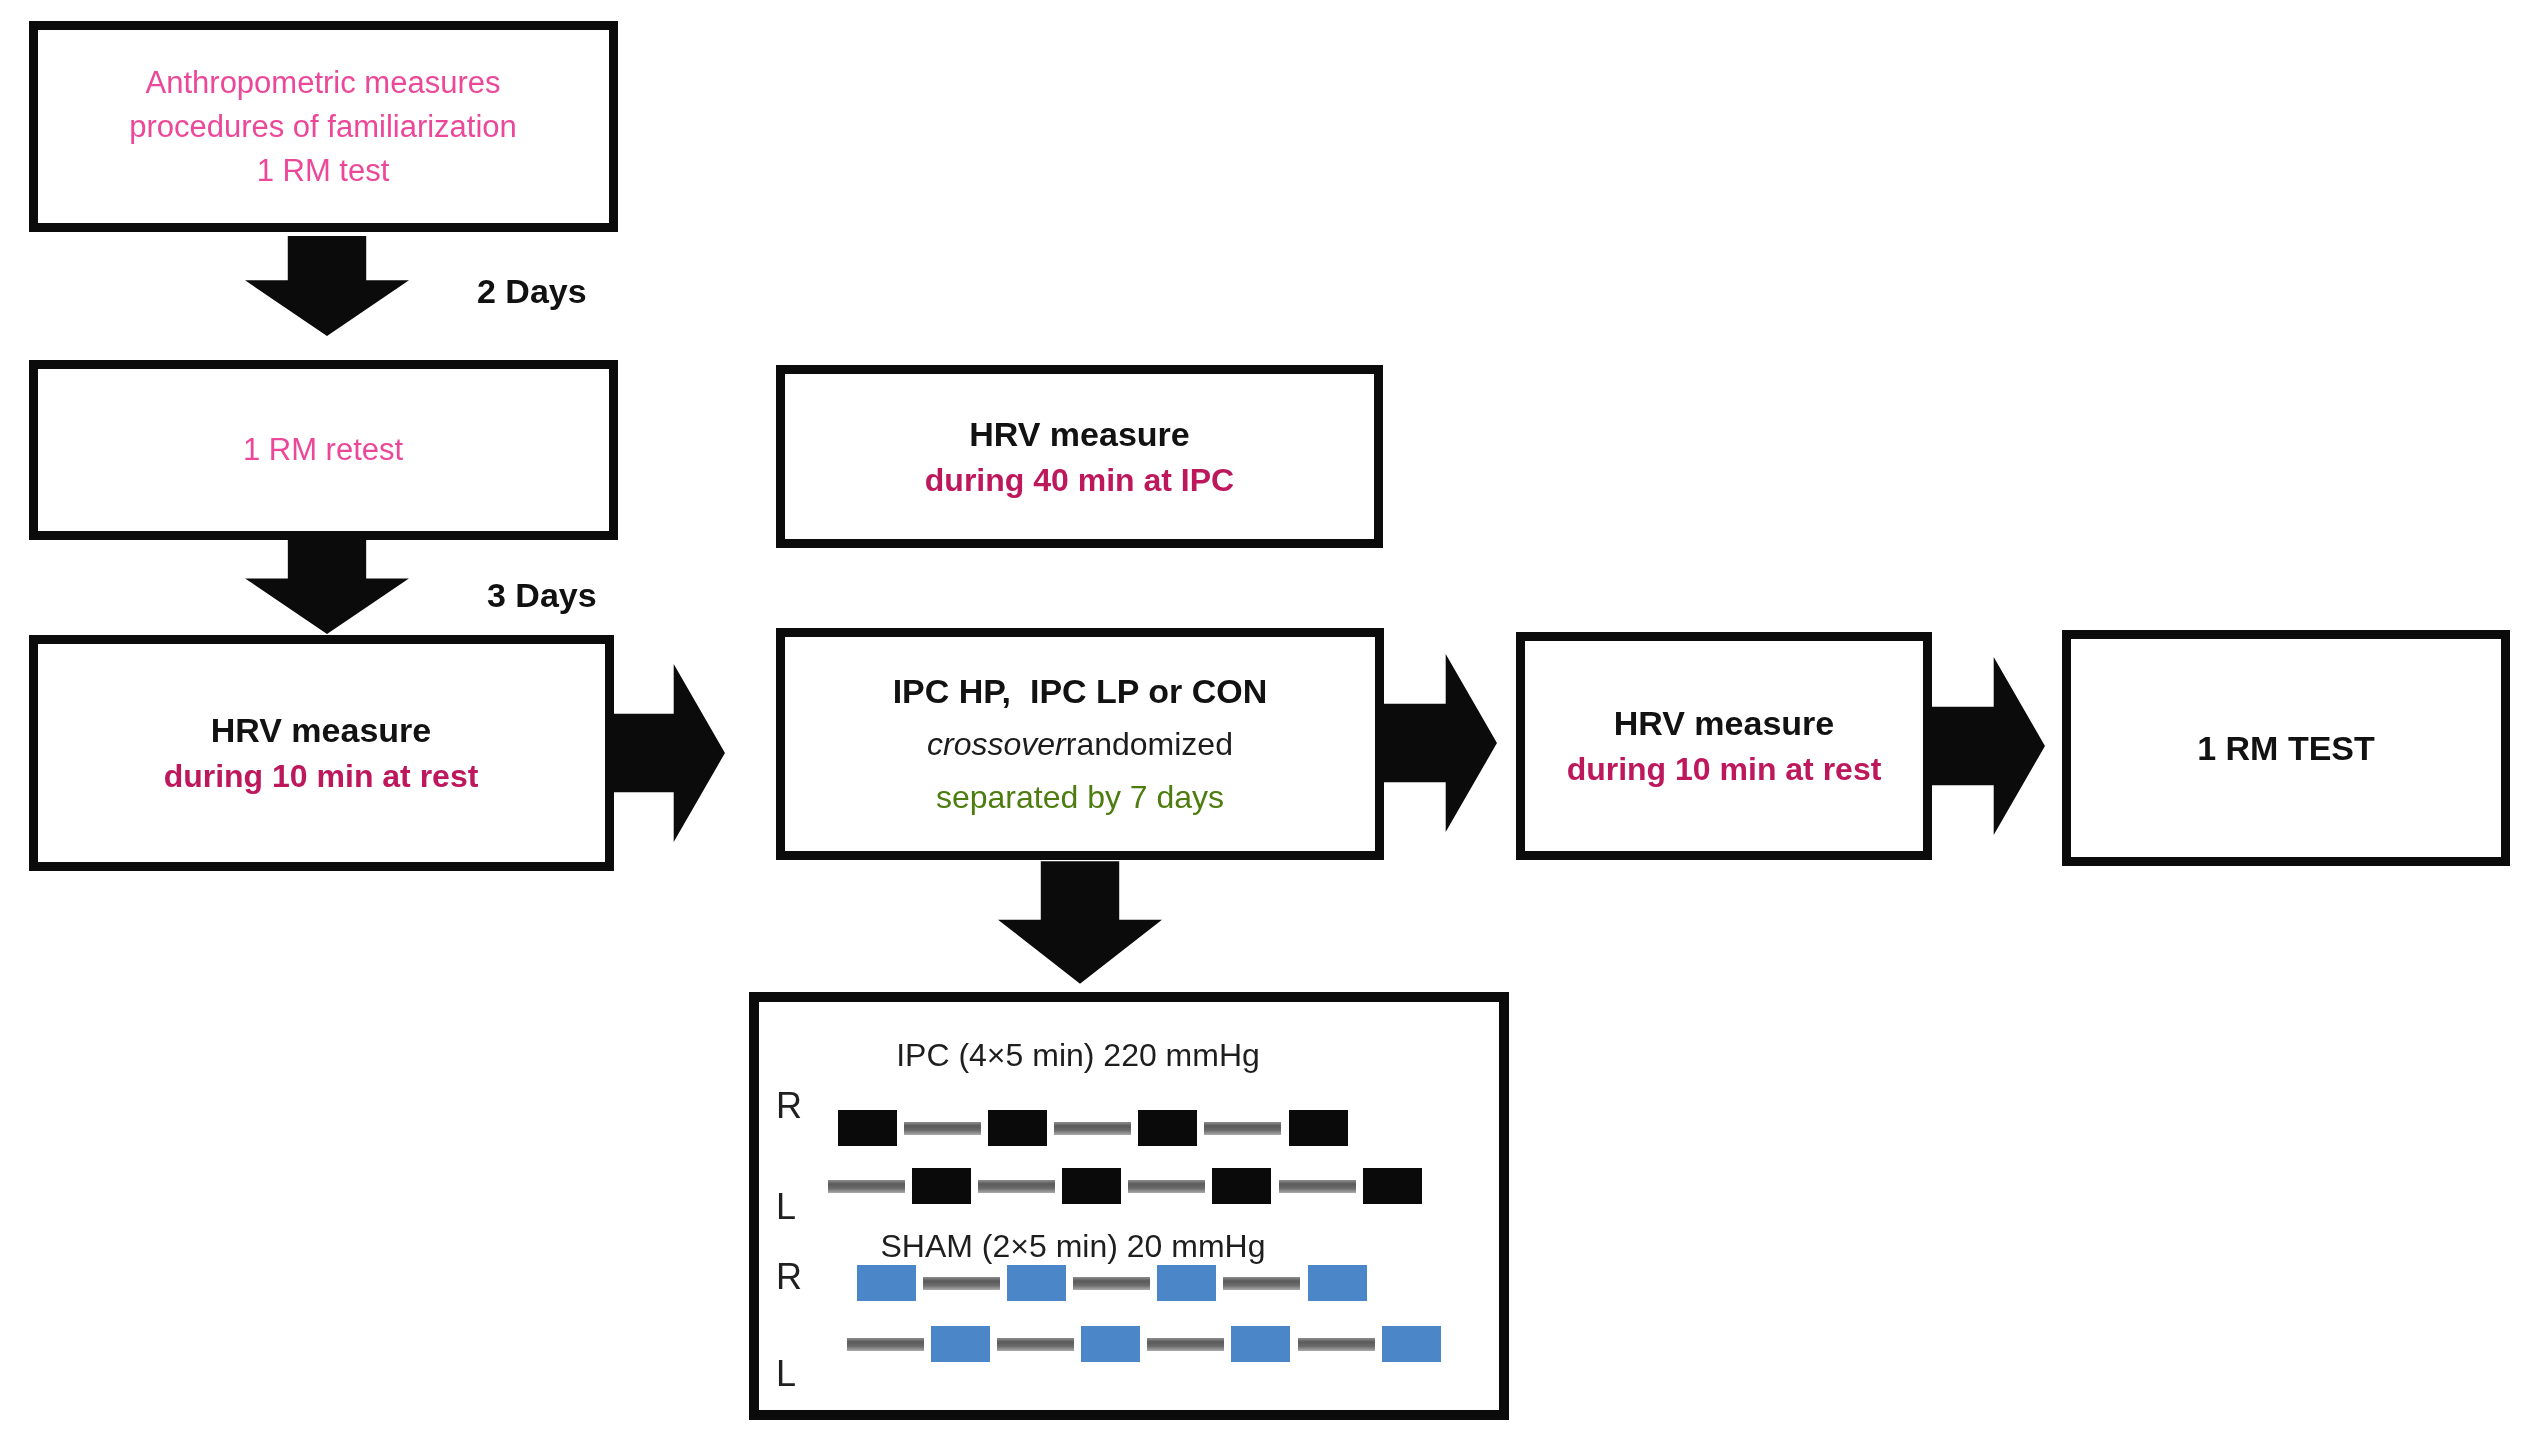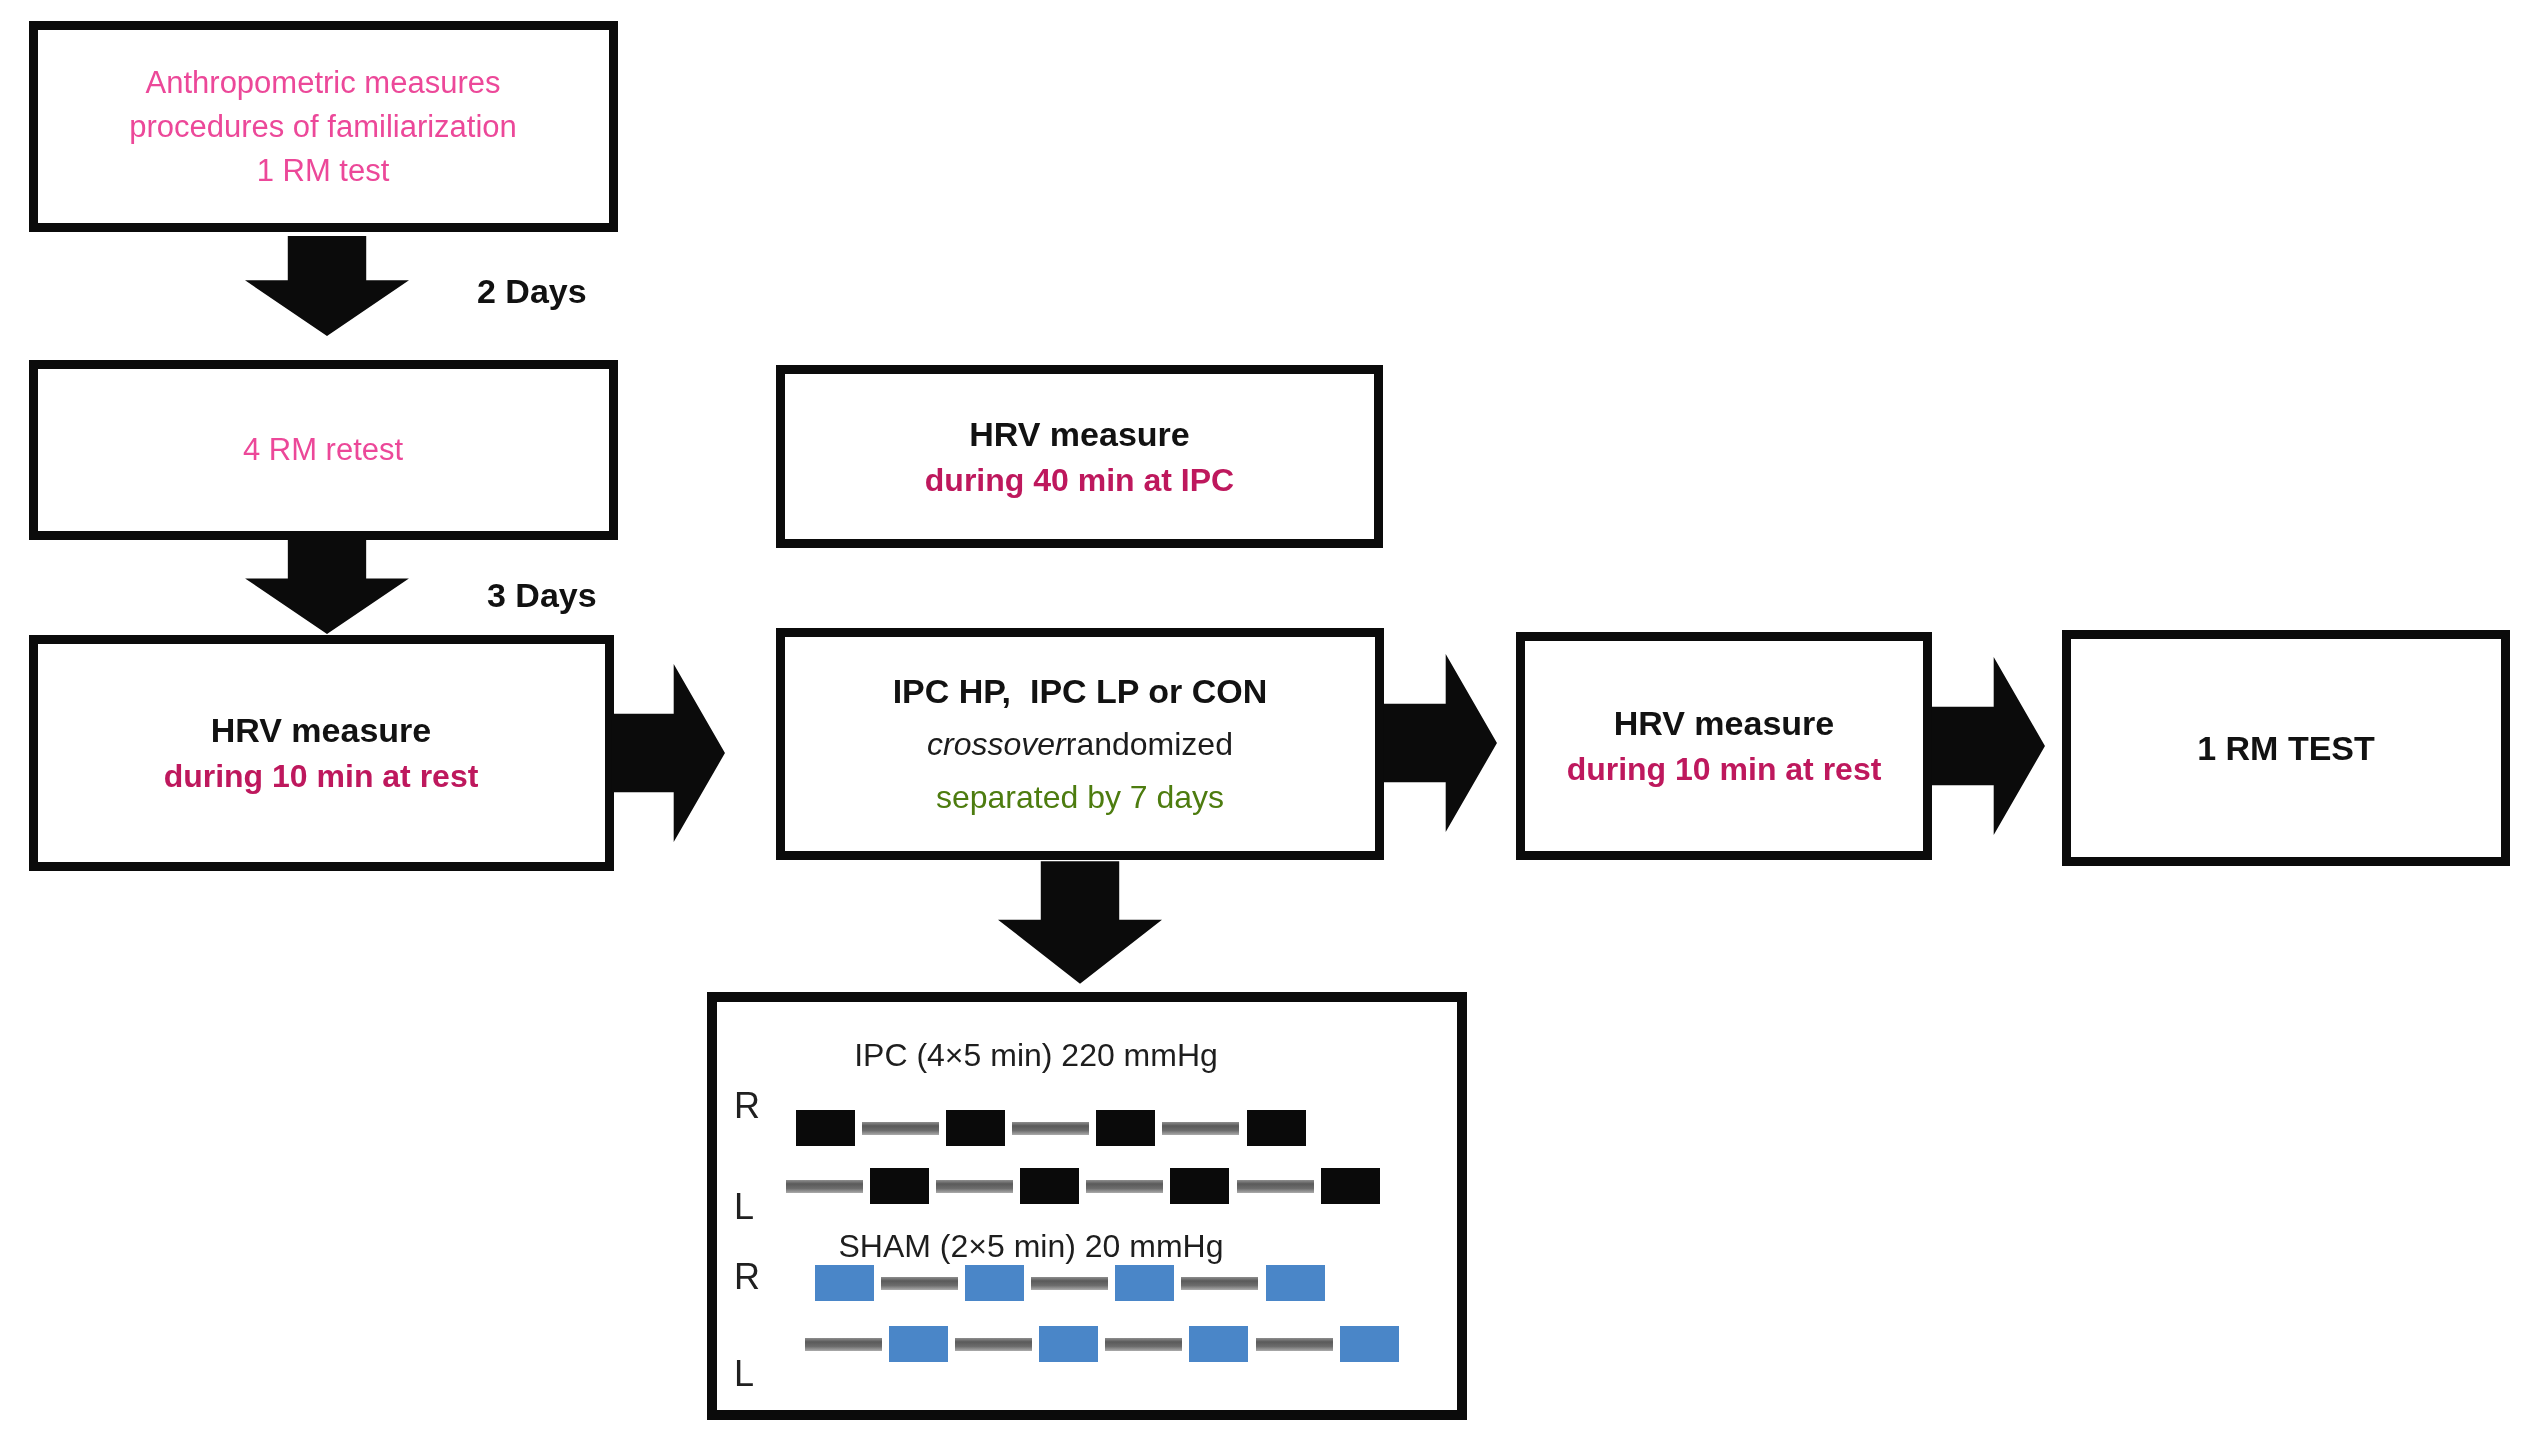--- a/index.html
+++ b/index.html
@@ -19,21 +19,21 @@
   .iv-title{font-size:34px;line-height:53px;font-weight:bold;white-space:pre;color:#121212;}
   .iv-line{display:flex;justify-content:center;font-size:32px;line-height:53px;color:#1c1c1c;}
   .iv-line .em{font-style:italic;}
   .arrow{position:absolute;}
   .arrow svg{display:block;}
   .interval{
     position:absolute;font-size:34px;font-weight:bold;color:#111111;line-height:40px;
   }
   
   .protocol{
-    position:absolute;left:707px;top:992px;width:760px;height:428px;
+    position:absolute;left:749px;top:992px;width:760px;height:428px;
     border:10px solid #0b0b0b;background:#ffffff;box-sizing:border-box;padding-left:44px;
   }
   .proto-title{
     position:absolute;left:0;right:0;text-align:center;
     font-size:32px;line-height:39px;font-weight:400;color:#1e1e1e;white-space:pre;
   }
   .side-label{
     position:absolute;font-size:36px;line-height:41px;font-weight:400;color:#202020;
   }
   .track{
@@ -57,21 +57,21 @@
   </div>
 
   <div class="arrow" style="left:245px;top:236px;">
     <svg width="164" height="100" viewBox="0 0 230 140">
       <polygon points="60,0 170,0 170,62 230,62 115,140 0,62 60,62" fill="#0b0b0b"></polygon>
     </svg>
   </div>
   <div class="interval" style="left:477px;top:271px;">2 Days</div>
 
   <div class="box" style="left:28.5px;top:360px;width:589px;height:180px;">
-    <div class="ln">4 RM retest</div>
+    <div class="ln">1 RM retest</div>
   </div>
 
   <div class="arrow" style="left:245px;top:540px;">
     <svg width="164" height="94" viewBox="0 0 230 132">
       <polygon points="60,0 170,0 170,54 230,54 115,132 0,54 60,54" fill="#0b0b0b"></polygon>
     </svg>
   </div>
   <div class="interval" style="left:487px;top:575px;">3 Days</div>
 
   <div class="box" style="left:28.5px;top:635px;width:585px;height:236px;">

